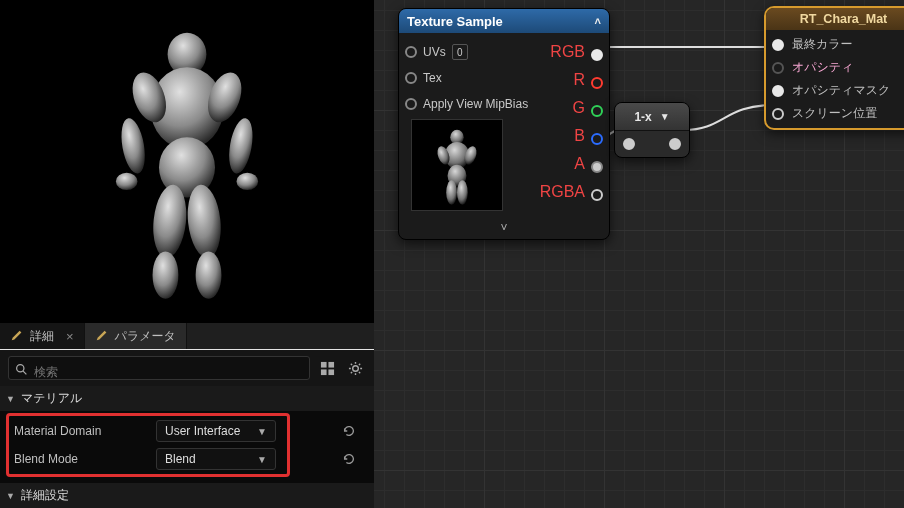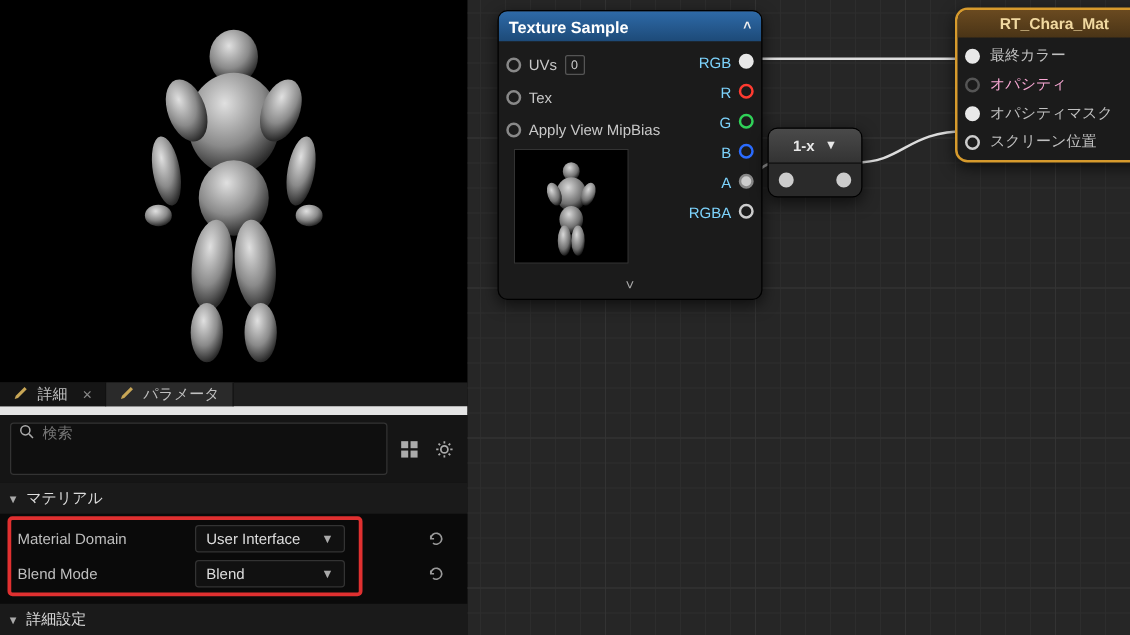--- a/index.html
+++ b/index.html
@@ -33,21 +33,21 @@
   .mannequin {
     width: 220px; height: 280px;
     position: relative;
   }
   .mannequin svg { width: 100%; height: 100%; }
   .tab-bar {
     height: 28px;
     background: #1f1f1f;
     display: flex;
     align-items: stretch;
-    border-bottom: 7px solid #e5e5e5;
+    border-bottom: 1px solid #e5e5e5;
   }
   .tab {
     display: flex;
     align-items: center;
     gap: 6px;
     padding: 0 10px;
     background: #2a2a2a;
     border-right: 1px solid #111;
     cursor: pointer;
   }
@@ -57,25 +57,25 @@
   .search-row {
     display: flex;
     align-items: center;
     padding: 6px 8px;
     gap: 6px;
     background: #151515;
   }
   .search-box {
     flex: 1;
     display: flex;
-    align-items: flex-start;
+    align-items: flex-end;
     background: #0f0f0f;
     border: 1px solid #333;
     border-radius: 3px;
-    height: 42px;
+    height: 24px;
     padding: 0 6px;
     gap: 6px;
   }
   .search-box input {
     flex: 1;
     background: transparent;
     border: none;
     outline: none;
     color: #ccc;
     font-size: 12px;
@@ -202,22 +202,22 @@
     background: #1b1b1b;
     flex-shrink: 0;
   }
   .pin.filled { background: #ccc; border-color:#ccc; }
   .pin.white { border-color:#e8e8e8; background:#e8e8e8; }
   .pin.red { border-color:#ff3b30; }
   .pin.green { border-color:#30d158; }
   .pin.blue { border-color:#2b6cff; }
   .pin.grey { border-color:#888; }
   .out-pin {
-    display: flex; align-items: flex-start; gap: 6px;
-    font-size: 12px; color:#7dd3fc;
+    display: flex; align-items: flex-end; gap: 6px;
+    font-size: 16px; color:#ef4444;
   }
   .out-pin .pin { width:12px; height:12px; }
   .uv-idx {
     width: 16px; height: 16px;
     border: 1px solid #555;
     border-radius: 2px;
     font-size: 10px;
     display:flex; align-items:center; justify-content:center;
     color:#ccc;
   }

